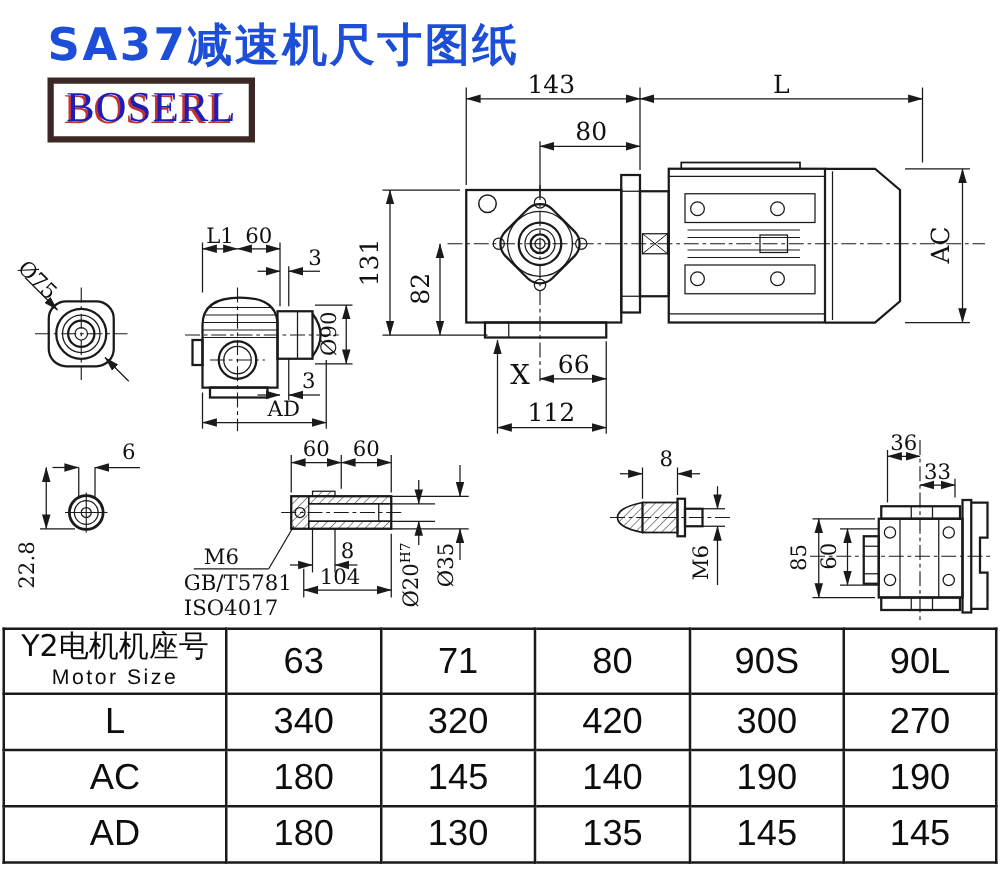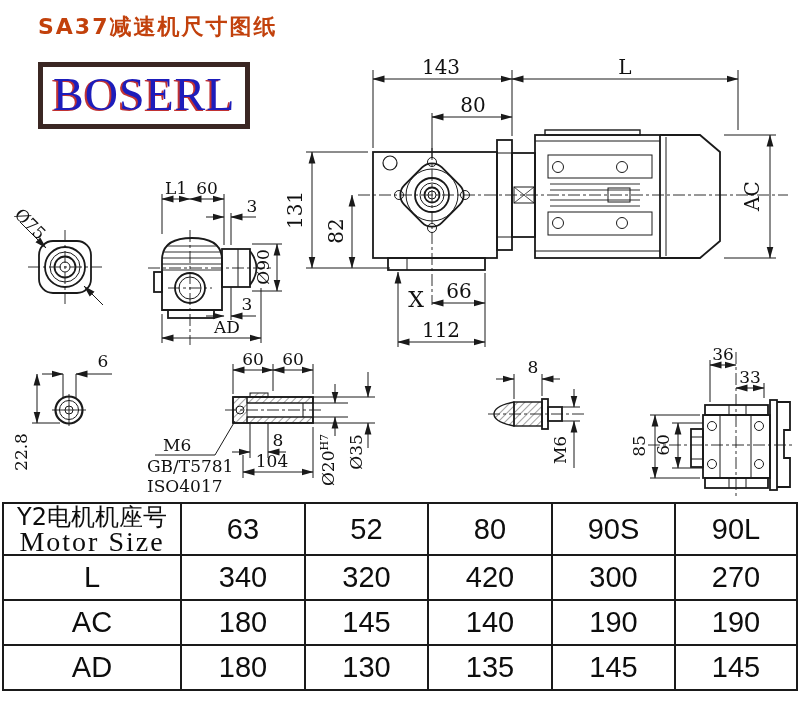--- a/index.html
+++ b/index.html
@@ -1,35 +1,35 @@
 <!DOCTYPE html>
 <html><head>
 <meta charset="utf-8">
 <style>
   html,body{margin:0;padding:0;background:#fff;}
   .page{position:relative;width:800px;height:705px;background:#fff;overflow:hidden;
         font-family:"Liberation Sans",sans-serif;color:#111;}
-  .title{position:absolute;left:38px;top:12px;font-size:22px;font-weight:bold;
-         letter-spacing:2px;color:#c2410c;font-family:"DejaVu Sans",sans-serif;}
+  .title{position:absolute;left:38px;top:12px;font-size:36px;font-weight:bold;
+         letter-spacing:2px;color:#1d4ed8;font-family:"DejaVu Sans",sans-serif;}
   .logo{position:absolute;left:38px;top:62px;border:5px solid #3b2723;background:#fff;
         padding:1px 10px 3px 10px;}
-  .logo span{font-family:"Liberation Serif",serif;font-size:46px;color:#1d1dbb;
+  .logo span{font-family:"Liberation Serif",serif;font-size:34px;color:#1d1dbb;
         letter-spacing:1px;text-shadow:-2px 1px 0 #c23333;}
   svg{position:absolute;left:0;top:0;}
   svg text{font-family:"DejaVu Serif",serif;fill:#111;}
   .dim{font-size:17px;}
   .dimL{font-size:20px;}
   .dimX{font-size:22px;}
   .spec{position:absolute;left:2px;top:502px;width:794px;border-collapse:collapse;
         table-layout:fixed;background:#fff;}
   .spec td,.spec th{border:2px solid #1a1a1a;text-align:center;vertical-align:middle;
         font-size:29px;font-weight:normal;color:#0d0d0d;padding:0;}
   .spec tr.hdr{height:52px;} .spec tr.r{height:45px;}
   .hcell .zh{font-size:24px;line-height:26px;font-family:"DejaVu Sans",sans-serif;}
-  .hcell .en{font-size:28px;line-height:24px;font-family:Liberation Serif, serif;letter-spacing:2px;}
+  .hcell .en{font-size:17px;line-height:24px;font-family:Liberation Sans, sans-serif;letter-spacing:2px;}
 </style>
 </head>
 <body>
 
 <div class="page">
 
   <div class="title">SA37减速机尺寸图纸</div>
   <div class="logo">
     <span>BOSERL</span>
   </div>
@@ -329,21 +329,21 @@
         <col style="width:123px">
         <col style="width:122px">
     </colgroup>
     <tbody>
         <tr class="hdr">
       <th class="hcell">
         <div class="zh">Y2电机机座号</div>
         <div class="en">Motor Size</div>
       </th>
       <td>63</td>
-      <td>52</td>
+      <td>71</td>
       <td>80</td>
       <td>90S</td>
       <td>90L</td>
     </tr>
     <tr class="r">
       <td>L</td>
       <td>340</td>
       <td>320</td>
       <td>420</td>
       <td>300</td>

